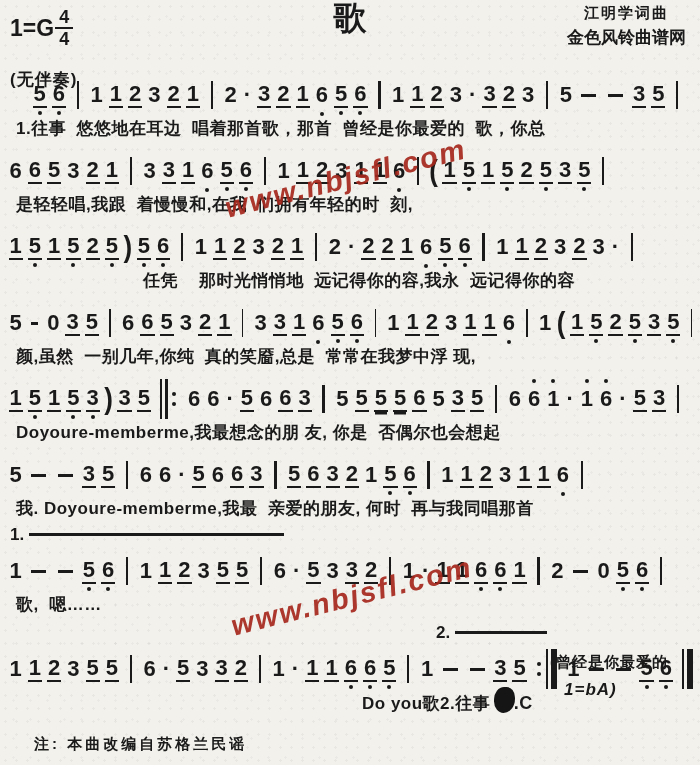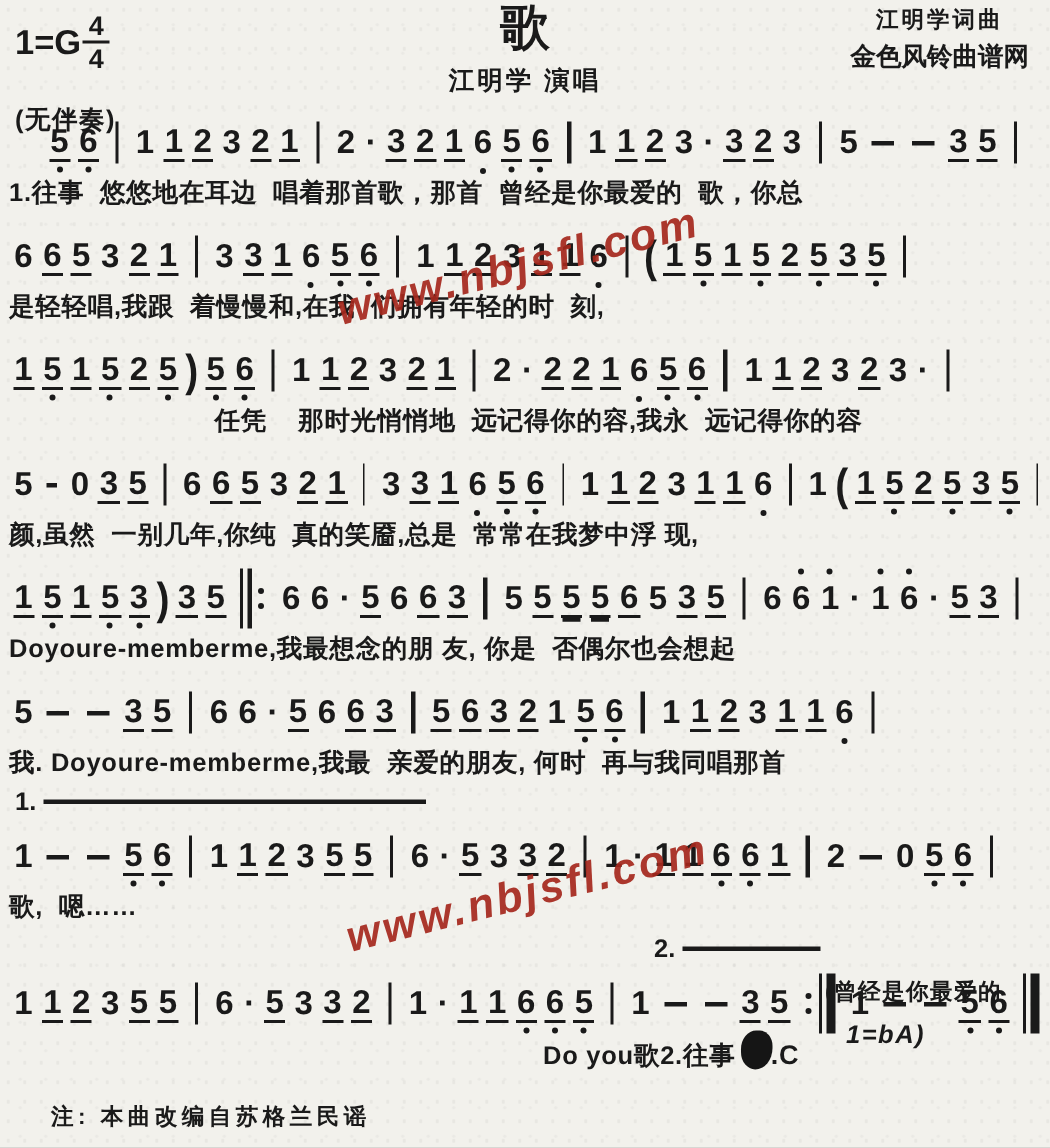--- a/index.html
+++ b/index.html
@@ -41,21 +41,21 @@
     font-weight:bold;font-size:22px;line-height:1.1;
     white-space:nowrap;
   }
   .lyrics{
     height:26px;font-weight:bold;font-size:17px;line-height:1.3;
     white-space:pre;letter-spacing:0.5px;
   }
   .sys1 .notes{margin-left:30px;}
   .sys2 .notes,.sys3 .notes,.sys4 .notes,.sys5 .notes,
   .sys6 .notes,.sys7 .notes,.sys8 .notes{margin-left:6px;}
-  .sys  .lyrics{margin-left:6px;}
+  .sys  .lyrics{margin-left:16px;}
   .sys3 .lyrics{margin-left:143px;}
   .sys5 .lyrics{}
   .sys8 .lyrics{margin-left:362px;}
   .sys6{margin-bottom:2px;}
   .sys7{margin-bottom:26px;}
   
   .tok{position:relative;display:inline-block;margin:0 2.5px;padding:0 1px;}
   .tok.paren{font-size:26px;transform:scaleY(1.15);margin:0 1px;}
   .tok.u1{border-bottom:2.5px solid #1a1a1a;}
   .tok.u2{border-bottom:2.5px solid #1a1a1a;box-shadow:0 3.5px 0 -1px #1a1a1a;}
@@ -117,21 +117,20 @@
       <span class="frac">
         <span class="top">4</span>
         <span class="bot">4</span>
       </span>
     </div>
     <div class="accomp">(无伴奏)</div>
   </div>
 
   <div class="h-center">
     <div class="title">歌</div>
-    <div class="performer">江明学  演唱</div>
   </div>
 
   <div class="h-right">
     <div class="credit1">江明学词曲</div>
     <div class="credit2">金色风铃曲谱网</div>
   </div>
 
   <div id="score">
       <div class="sys sys1">
         <div class="notes">

